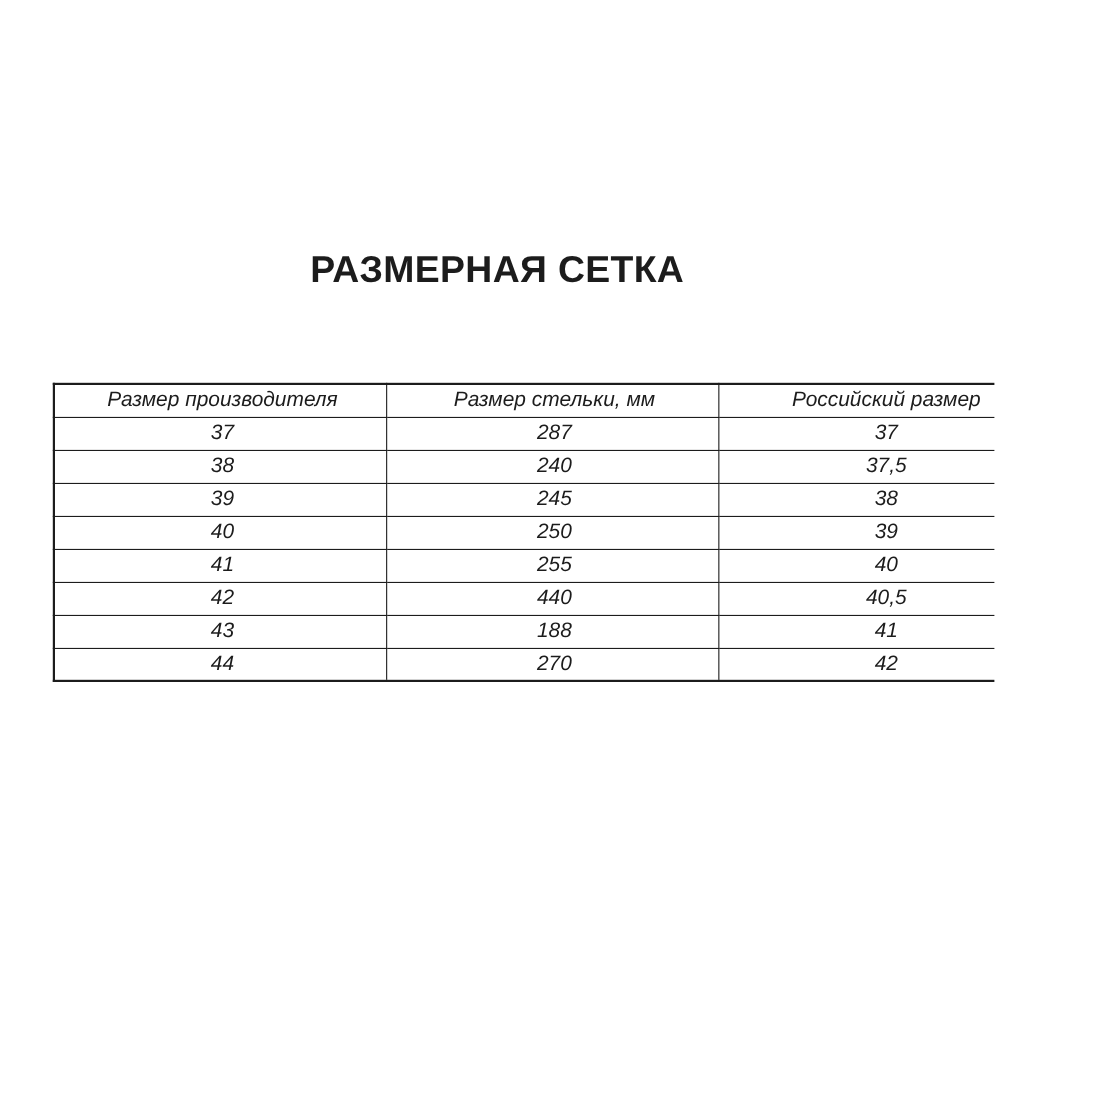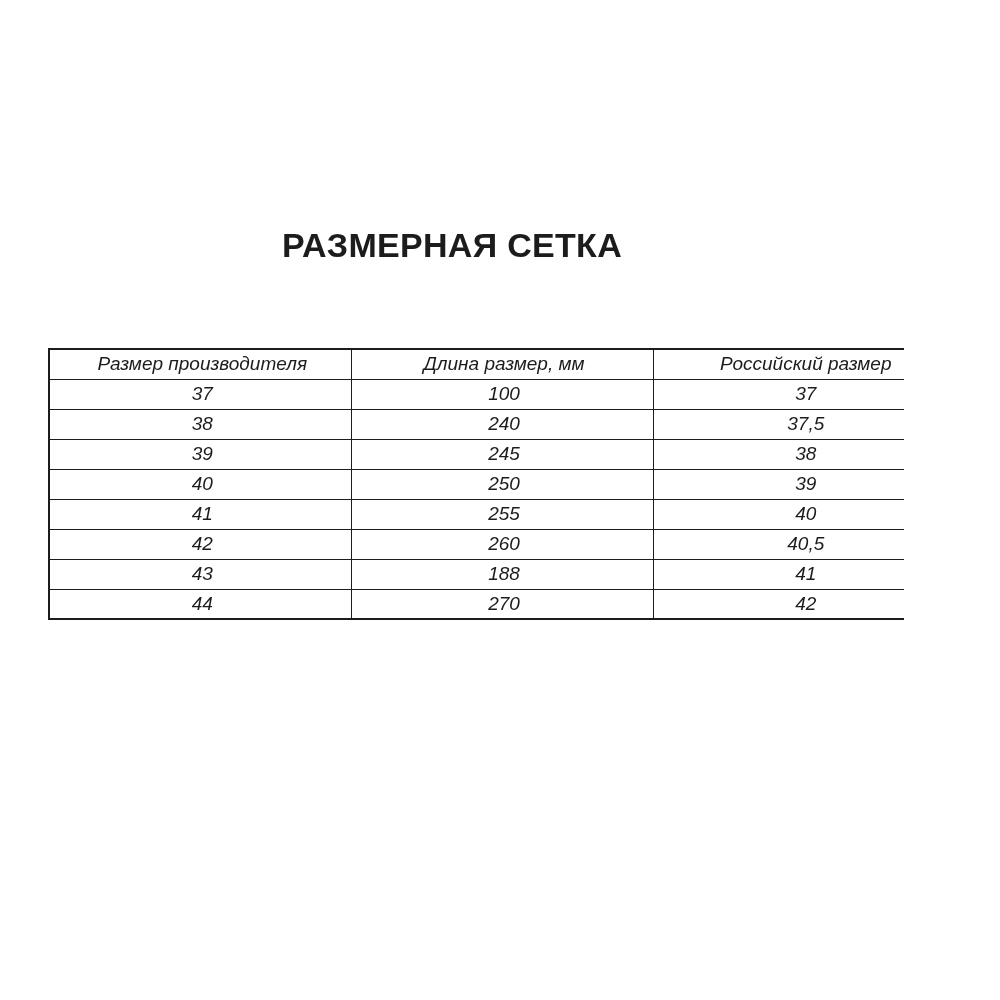--- a/index.html
+++ b/index.html
@@ -60,28 +60,28 @@
 </head>
 <body>
 
 <div class="page">
   <div class="page-title">РАЗМЕРНАЯ СЕТКА</div>
 
   <table class="size-table">
     <thead>
       <tr>
           <th>Размер производителя</th>
-          <th>Длина размер, мм</th>
+          <th>Размер стельки, мм</th>
           <th>Российский размер</th>
         </tr>
     </thead>
     <tbody>
         <tr>
           <td>37</td>
-          <td>100</td>
+          <td>287</td>
           <td>37</td>
         </tr>
         <tr>
           <td>38</td>
           <td>240</td>
           <td>37,5</td>
         </tr>
         <tr>
           <td>39</td>
           <td>245</td>
@@ -92,21 +92,21 @@
           <td>250</td>
           <td>39</td>
         </tr>
         <tr>
           <td>41</td>
           <td>255</td>
           <td>40</td>
         </tr>
         <tr>
           <td>42</td>
-          <td>260</td>
+          <td>440</td>
           <td>40,5</td>
         </tr>
         <tr>
           <td>43</td>
           <td>188</td>
           <td>41</td>
         </tr>
         <tr>
           <td>44</td>
           <td>270</td>

